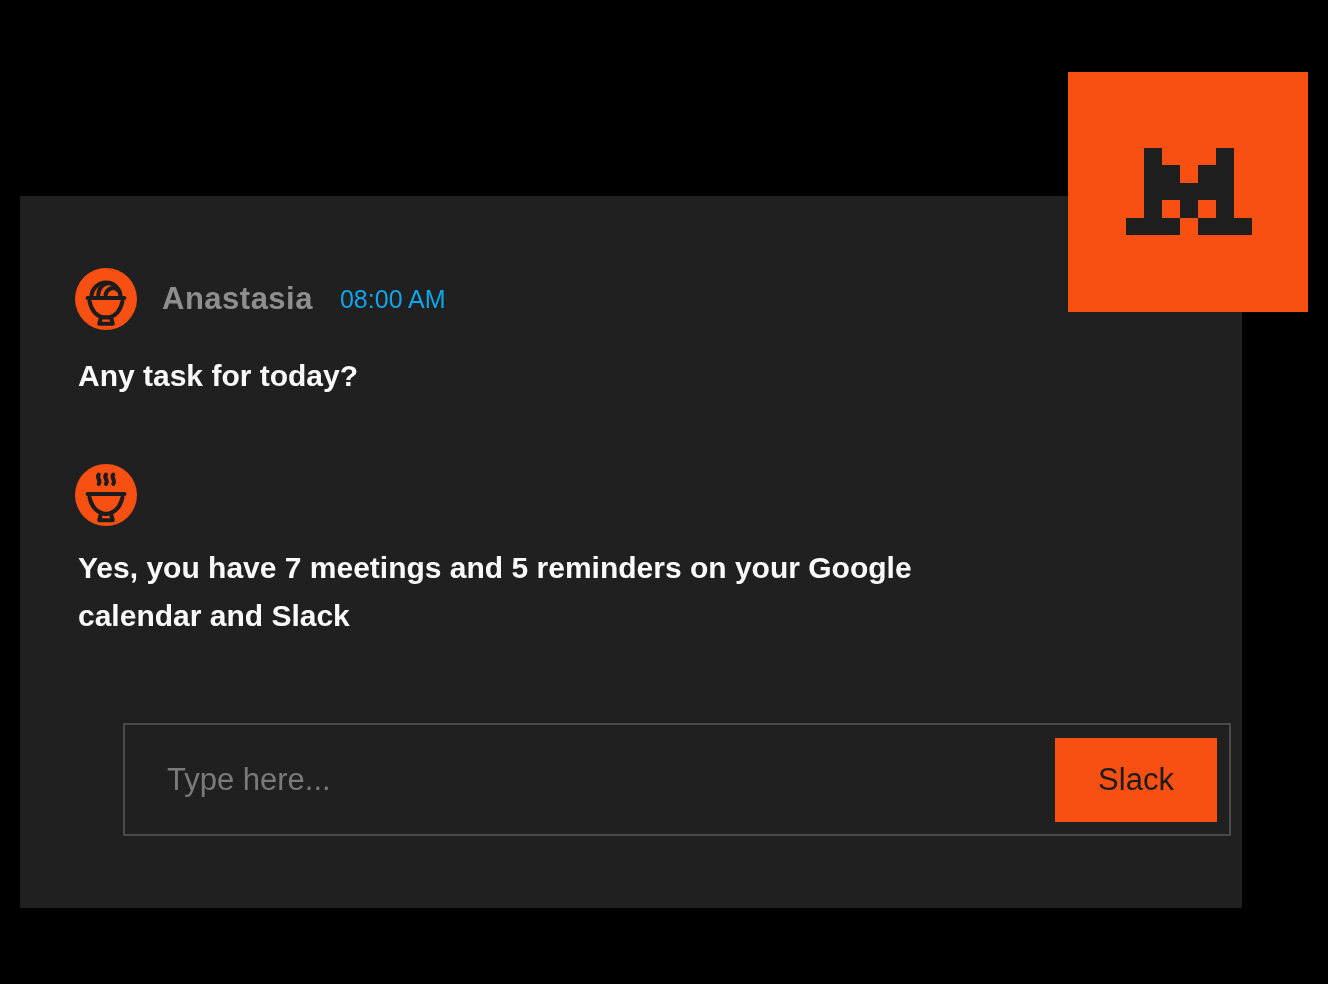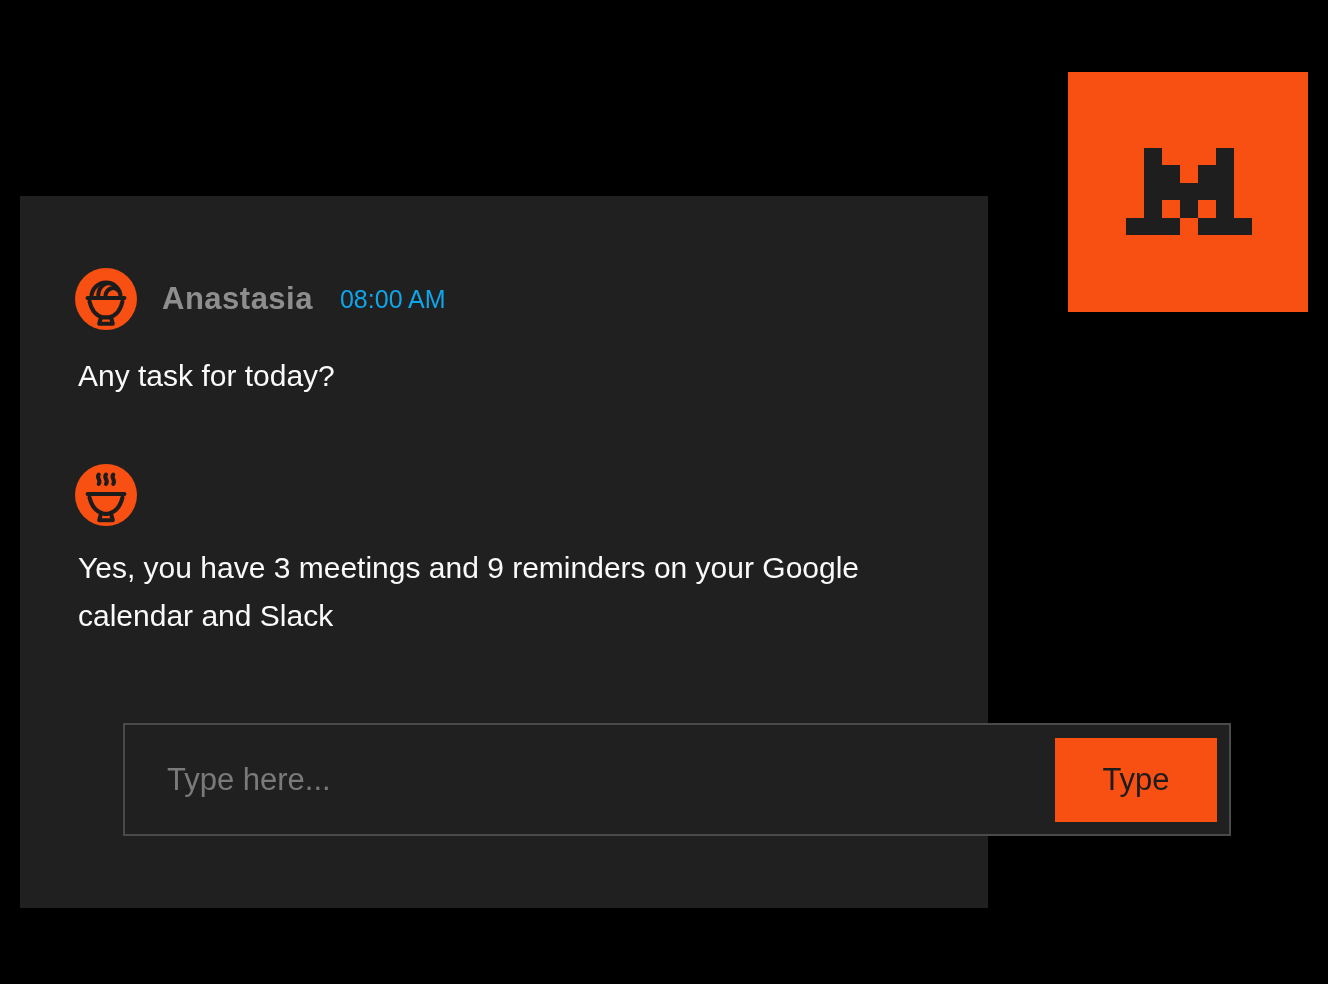--- a/index.html
+++ b/index.html
@@ -8,21 +8,21 @@
     background: #000000;
     font-family: "Liberation Sans", sans-serif;
     overflow: hidden;
     position: relative;
   }
 
   
   .chat-panel {
     position: absolute;
     left: 20px; top: 196px;
-    width: 968px; height: 712px;
+    width: 1222px; height: 712px;
     background: #202020;
   }
 
   .msg-header {
     position: absolute;
     left: 55px;
     display: flex;
     align-items: center;
     height: 62px;
   }
@@ -52,21 +52,21 @@
     font-size: 25px;
     font-weight: 400;
     color: #0ea5e9;
   }
 
   .msg-text {
     position: absolute;
     left: 58px;
     color: #FAFAFA;
     font-size: 30px;
-    font-weight: 400;
+    font-weight: 700;
   }
   .msg-text.first  { top: 161px; line-height: 38px; }
   .msg-text.second { top: 348px; line-height: 48px; width: 880px; }
 
   
   .composer {
     position: absolute;
     left: 55px; top: 527px;
     width: 1108px; height: 113px;
     border: 2px solid #4A4A4A;
@@ -146,25 +146,25 @@
           <path d="M32 11 c-3 3.5 3 5.5 0 9.5"></path>
           <path d="M39.5 11 c-3 3.5 3 5.5 0 9.5"></path>
           <path d="M13 31 h38"></path>
           <path d="M15 34.5 C17.5 45 23.5 50 30 51.5 h4 C40.5 50 46.5 45 49 34.5"></path>
           <path d="M26.5 52.5 l-1.5 5.5 h14 l-1.5 -5.5"></path>
         </svg>
       </span>
     </div>
   </div>
 
-  <div class="msg-text second">Yes, you have 3 meetings and 9 reminders on your Google calendar and Slack</div>
+  <div class="msg-text second">Yes, you have 7 meetings and 5 reminders on your Google calendar and Slack</div>
 
   <div class="composer">
     <input class="composer-input" type="text" placeholder="Type here..." style="">
-    <button class="send-button">Type</button>
+    <button class="send-button">Slack</button>
   </div>
 
 </div>
 
 <div class="logo-square">
   <span>
     <svg viewBox="0 0 7 5" preserveAspectRatio="none" shape-rendering="crispEdges" fill="#1E1E1E">
       <rect x="1" y="0" width="1" height="1"></rect>
         <rect x="5" y="0" width="1" height="1"></rect>
       <rect x="1" y="1" width="1" height="1"></rect>

